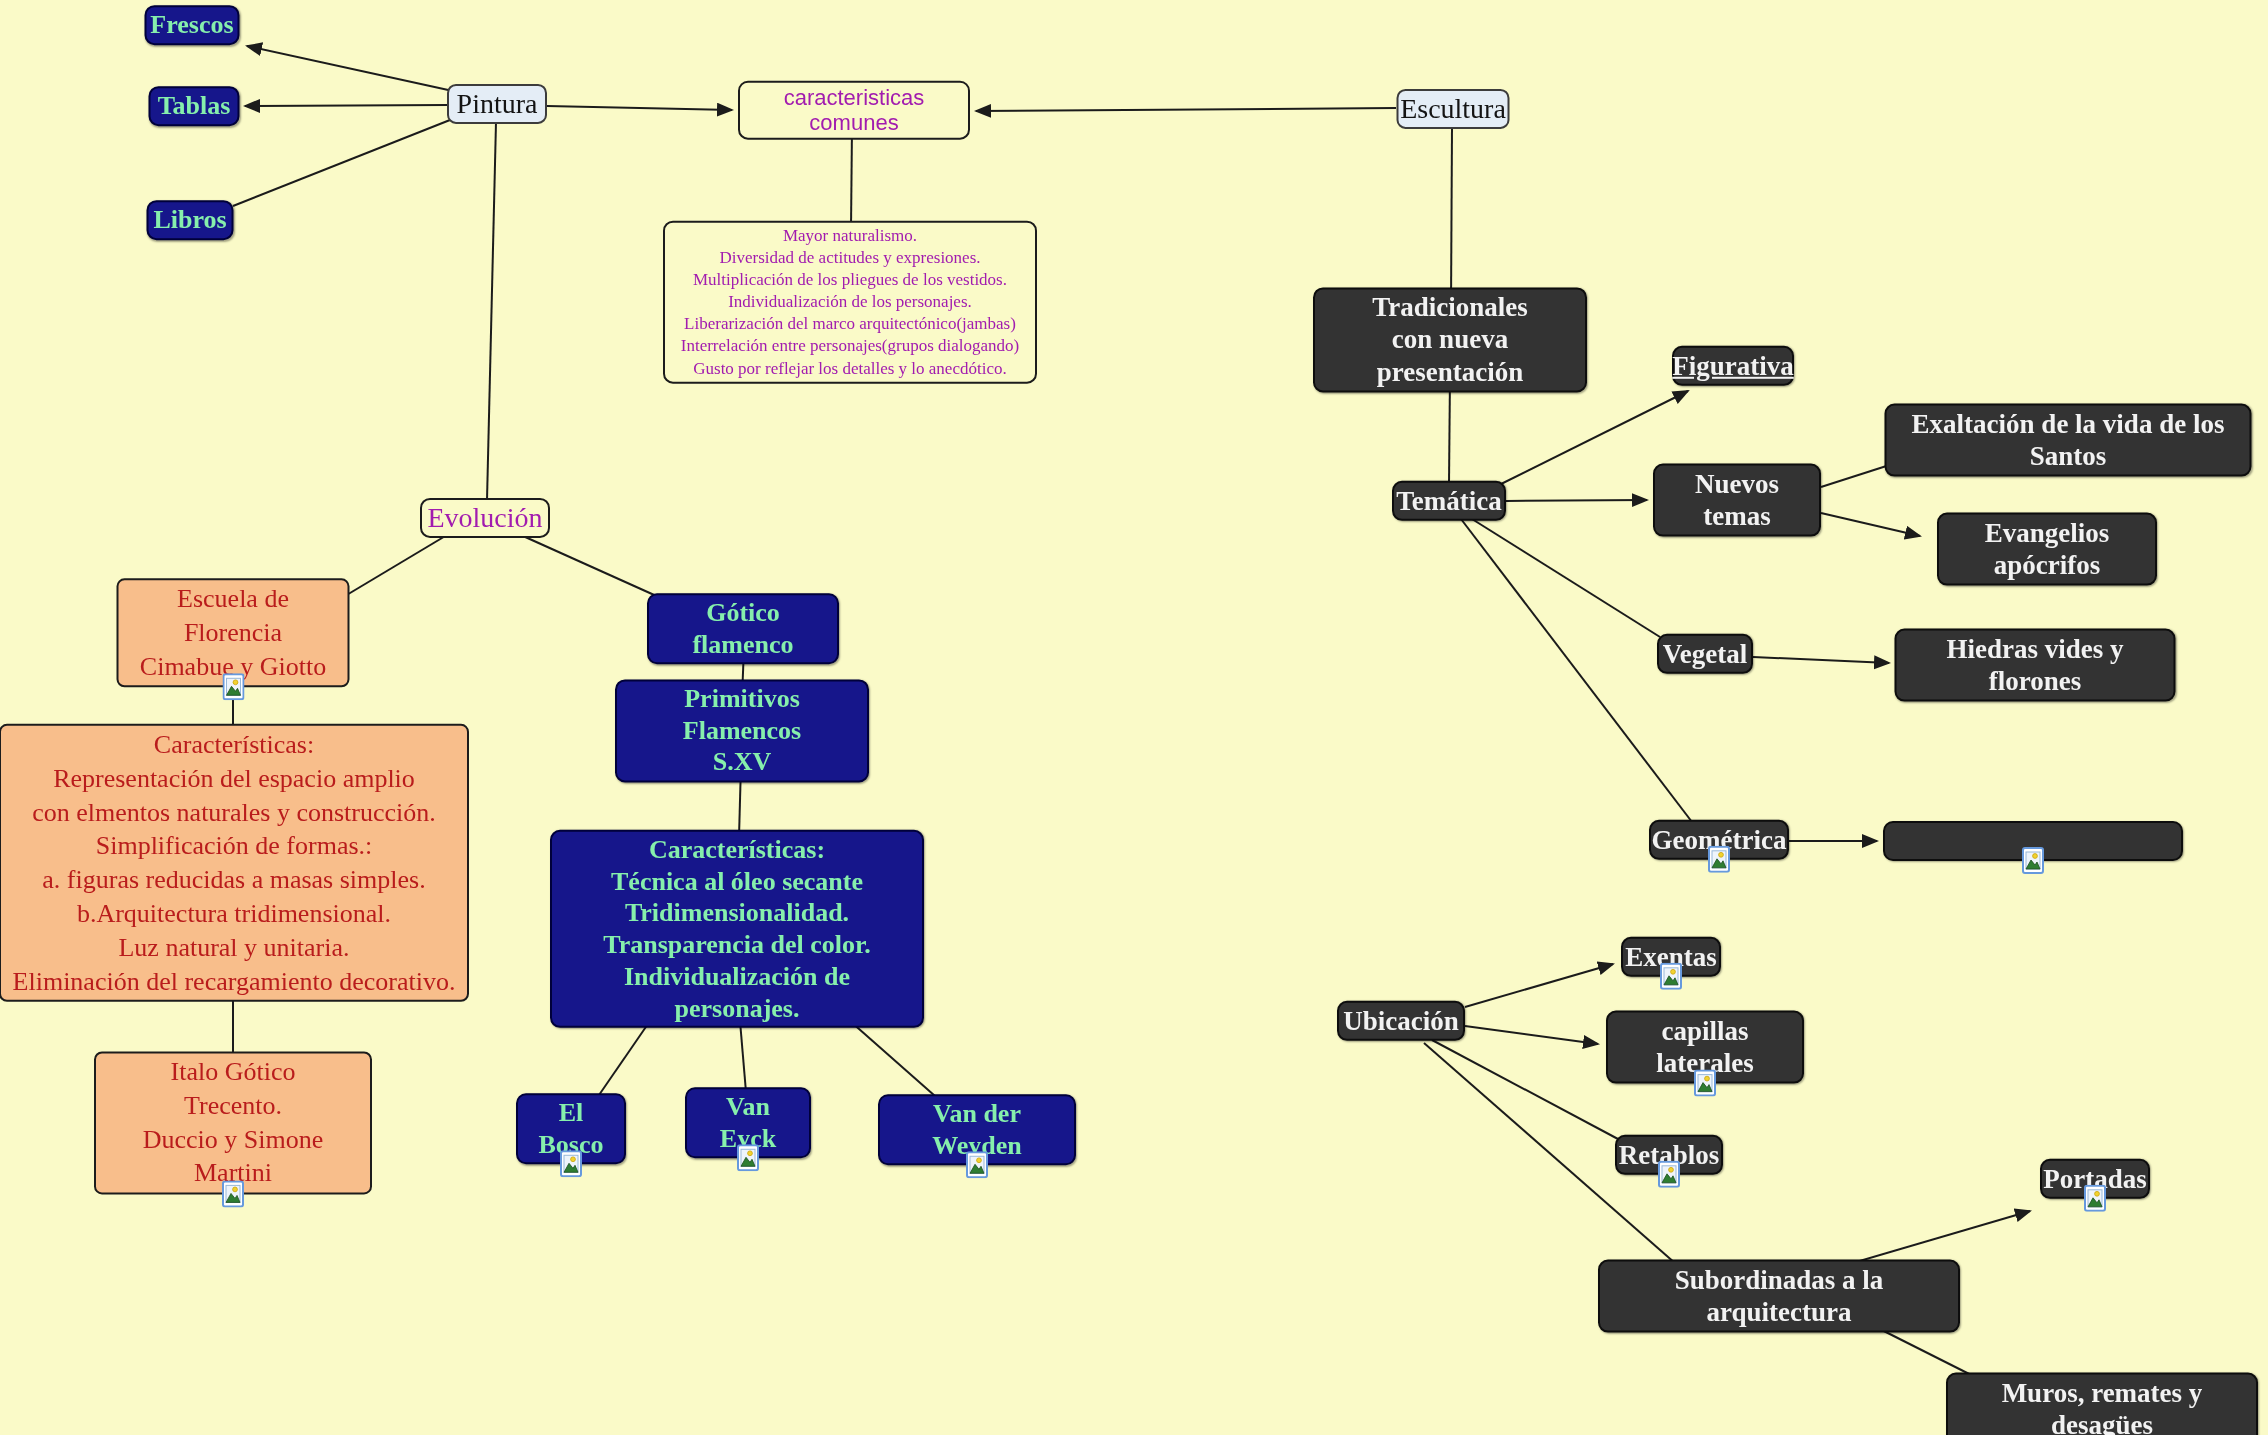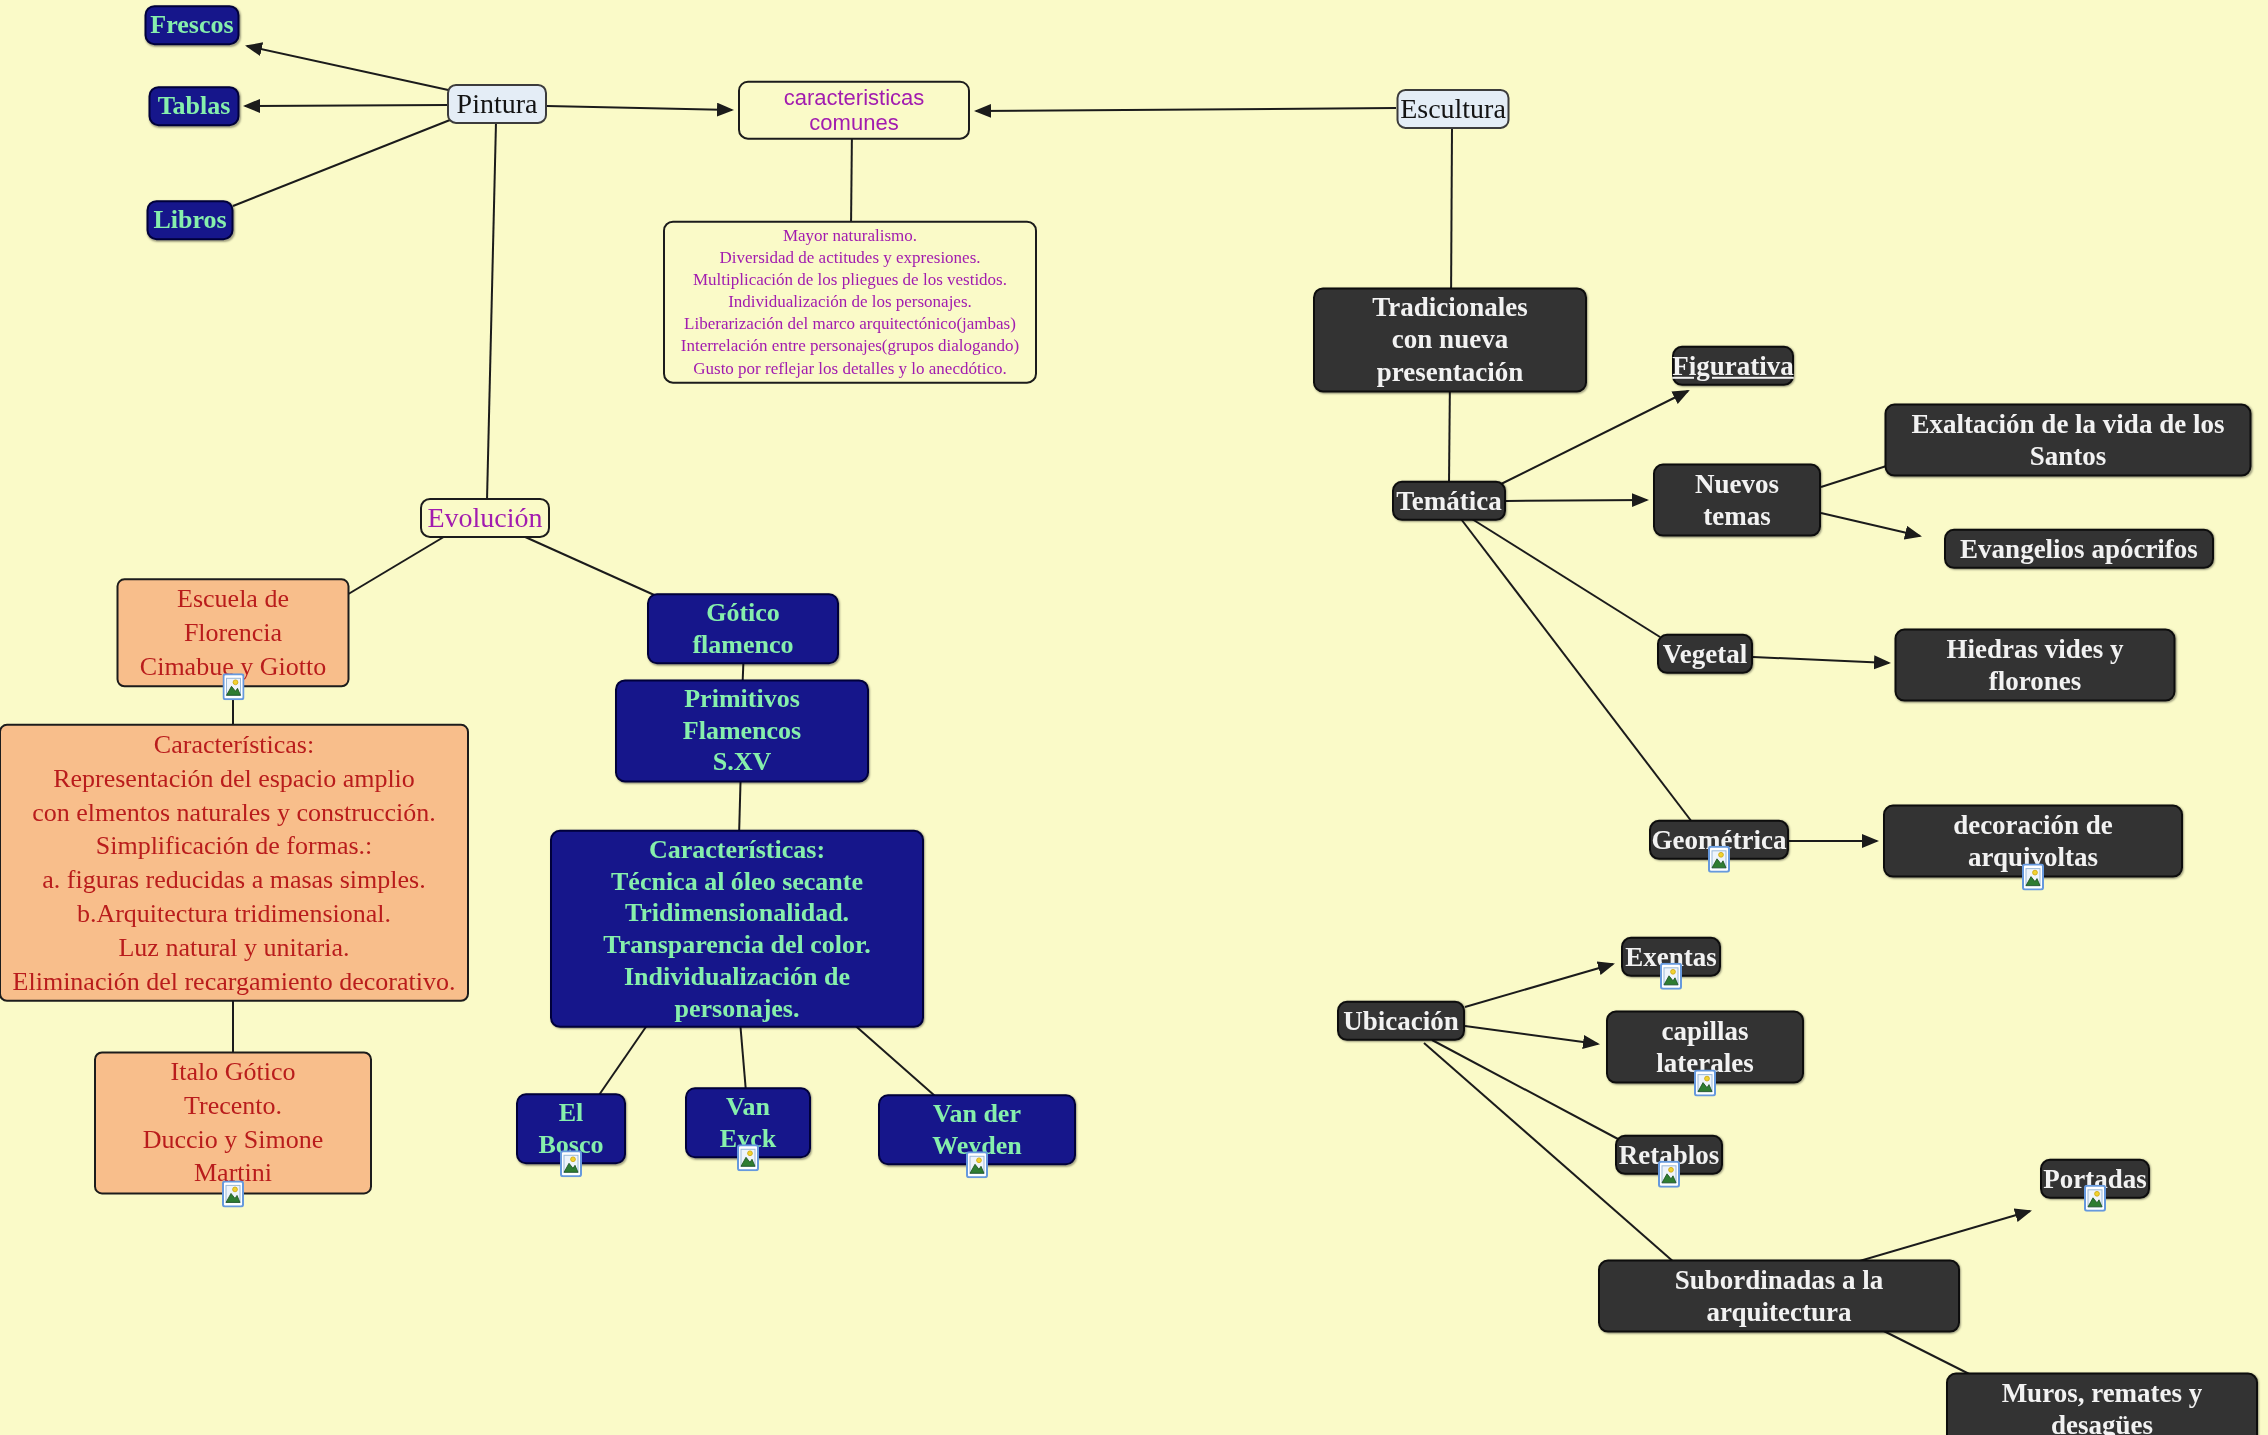--- a/index.html
+++ b/index.html
@@ -216,40 +216,39 @@
       </div>
       <div class="node dark" style="left: 1733px; top: 366px; width: 122px; min-height: 38px; text-decoration: underline;">
         <span class="label">Figurativa</span>
       </div>
       <div class="node dark" style="left: 1737px; top: 500px; width: 168px; min-height: 38px;">
         <span class="label">Nuevos temas</span>
       </div>
       <div class="node dark" style="left: 2068px; top: 440px; width: 367px; min-height: 38px;">
         <span class="label">Exaltación de la vida de los Santos</span>
       </div>
-      <div class="node dark" style="left: 2047px; top: 549px; width: 270px; min-height: 38px; margin-left: 32px;">
+      <div class="node dark" style="left: 2047px; top: 549px; width: 220px; min-height: 38px;">
         <span class="label">Evangelios apócrifos</span>
       </div>
       <div class="node dark" style="left: 1705px; top: 654px; width: 96px; min-height: 38px;">
         <span class="label">Vegetal</span>
       </div>
       <div class="node dark" style="left: 2035px; top: 665px; width: 281px; min-height: 38px;">
         <span class="label">Hiedras vides y florones</span>
       </div>
       <div class="node dark" style="left: 1719px; top: 840px; width: 140px; min-height: 38px;">
         <span class="label">Geométrica</span>
         <span class="res-icon"><svg viewBox="0 0 22 27" width="22" height="27">
             <rect x="1" y="1" width="20" height="25" rx="2" fill="#ffffff" stroke="#6699dd" stroke-width="2"></rect>
             <rect x="4" y="5" width="14" height="17" fill="#eef4fb" stroke="#99b8d8" stroke-width="1"></rect>
             <circle cx="13" cy="9" r="2.4" fill="#f2d230" stroke="#caa40a" stroke-width="0.8"></circle>
             <path d="M4 22 L9 13 L13 18 L15 15 L18 22 Z" fill="#2e7d32" stroke="#1d4f20" stroke-width="0.8"></path>
           </svg></span>
       </div>
       <div class="node dark" style="left: 2033px; top: 841px; width: 300px; min-height: 40px;">
-        <span class="label">decoración de arquivoltas</span>
         <span class="res-icon"><svg viewBox="0 0 22 27" width="22" height="27">
             <rect x="1" y="1" width="20" height="25" rx="2" fill="#ffffff" stroke="#6699dd" stroke-width="2"></rect>
             <rect x="4" y="5" width="14" height="17" fill="#eef4fb" stroke="#99b8d8" stroke-width="1"></rect>
             <circle cx="13" cy="9" r="2.4" fill="#f2d230" stroke="#caa40a" stroke-width="0.8"></circle>
             <path d="M4 22 L9 13 L13 18 L15 15 L18 22 Z" fill="#2e7d32" stroke="#1d4f20" stroke-width="0.8"></path>
           </svg></span>
       </div>
       <div class="node dark" style="left: 1401px; top: 1021px; width: 128px; min-height: 38px;">
         <span class="label">Ubicación</span>
       </div>

